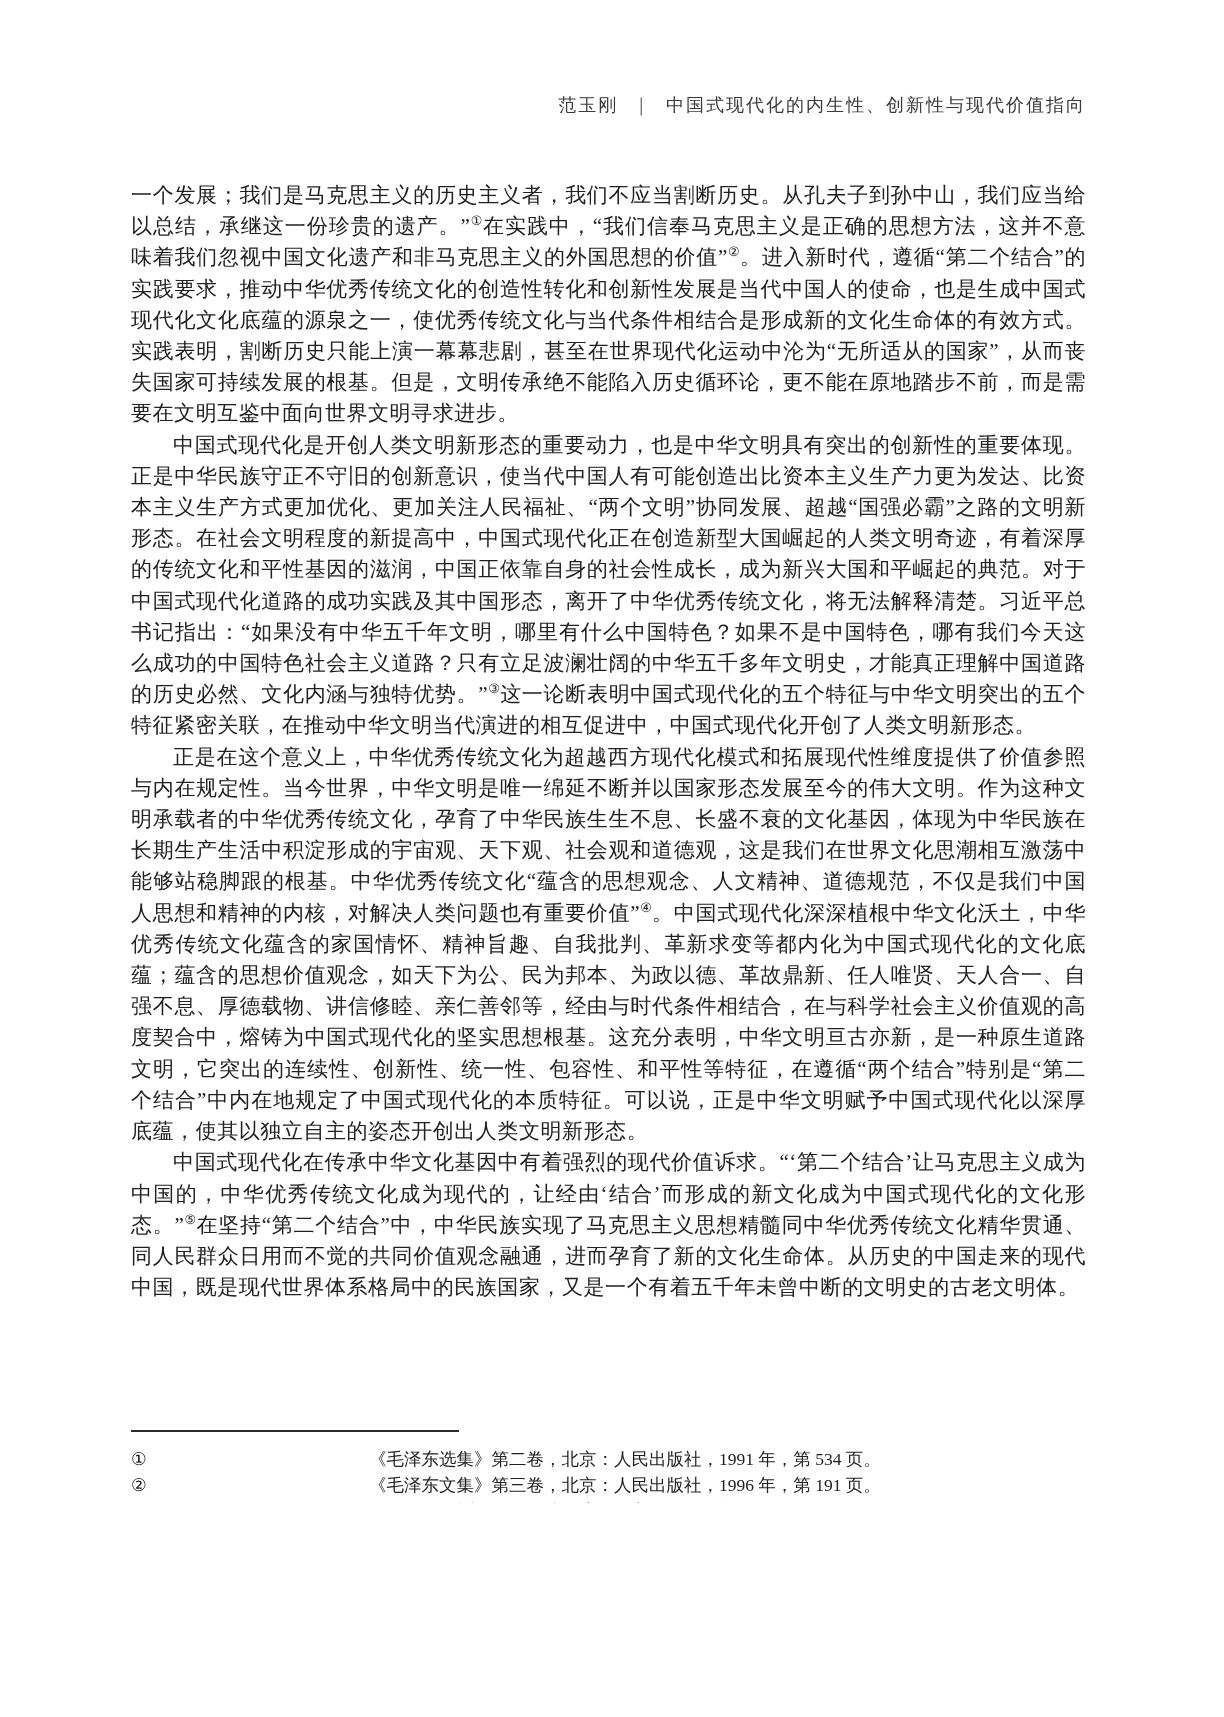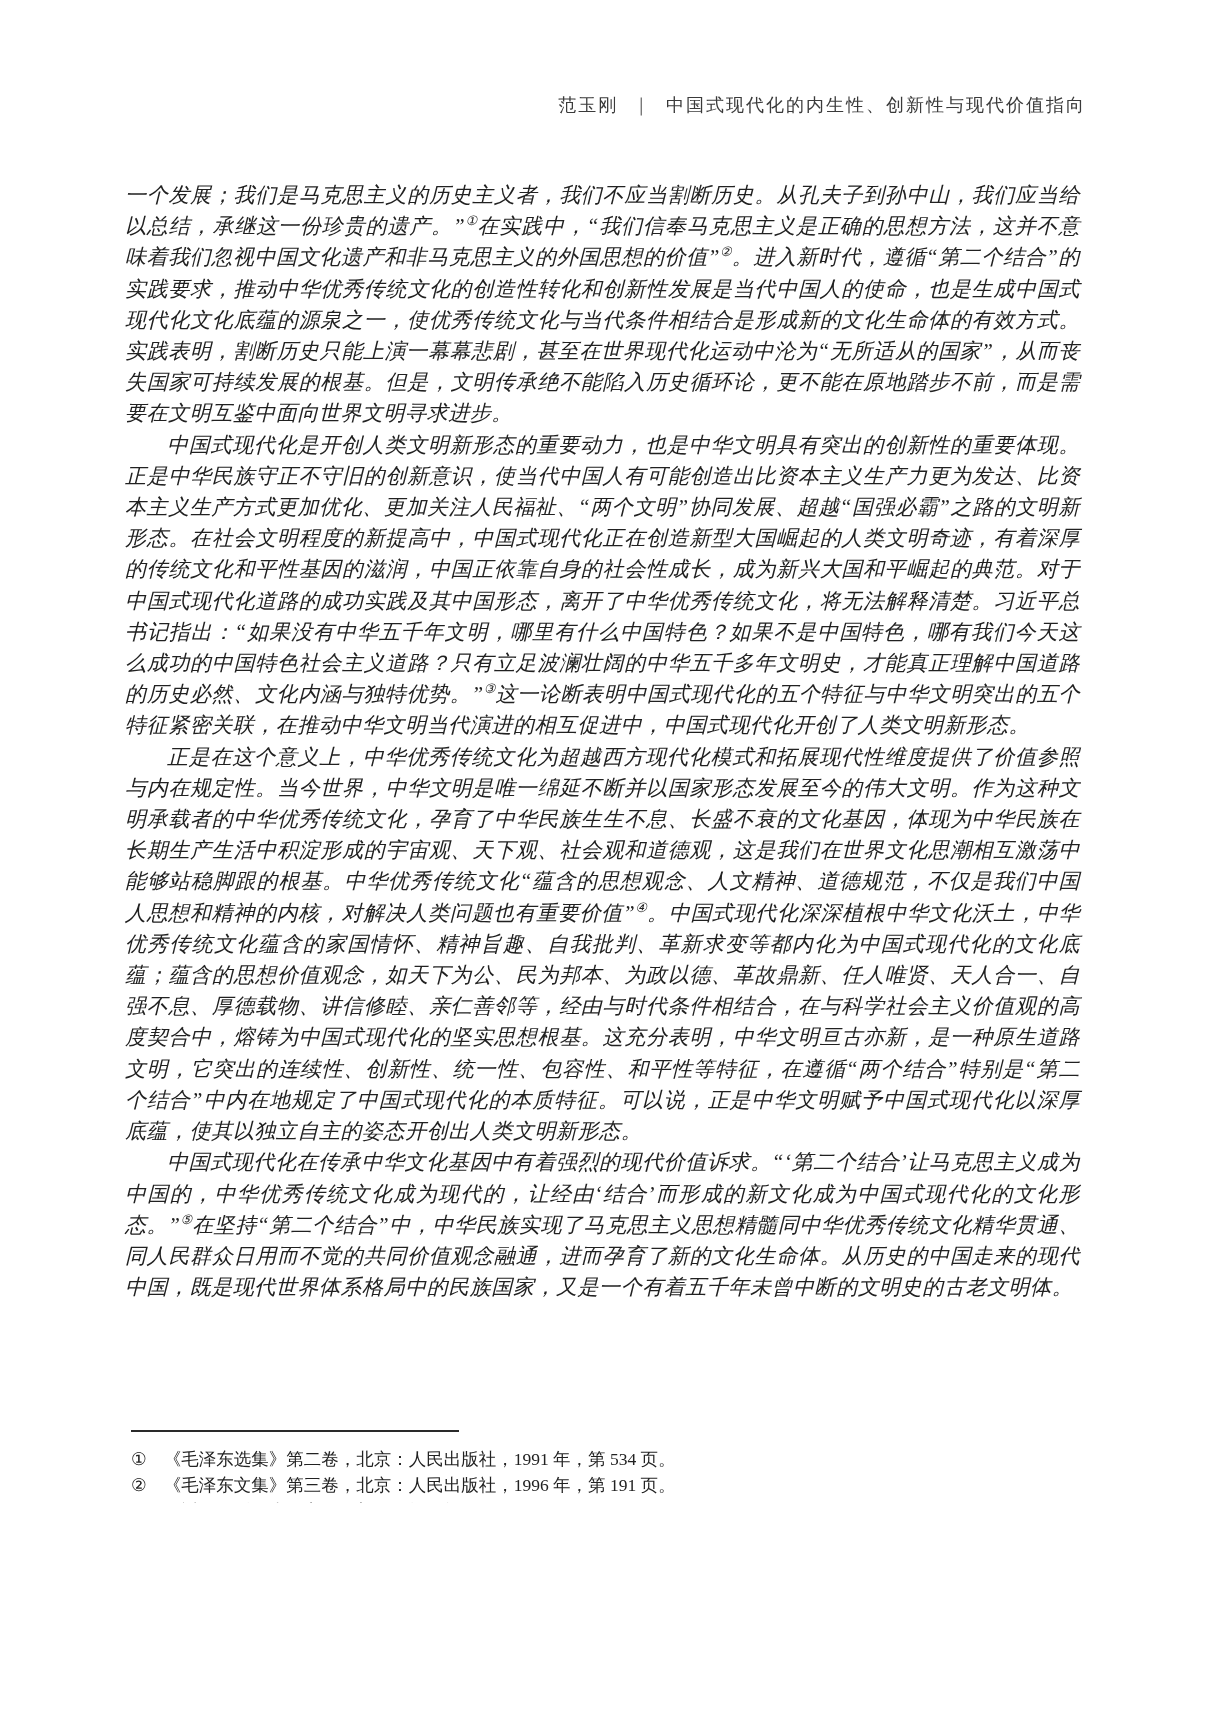--- a/index.html
+++ b/index.html
@@ -20,27 +20,26 @@
     text-align:right;
     font-size:18px;
     color:#3a3a3a;
     letter-spacing:2px;
     white-space:nowrap;
   }
   .running-header .divider { margin:0 14px; color:#555555; font-weight:200; }
   .article {
     position:absolute;
     top:180px;
-    left:125px;
+    left:131px;
     width:955px;
     font-size:21px;
     line-height:31.2px;
     letter-spacing:0.55px;
     text-align:justify;
-    font-style:italic;
   }
   .article p { margin:0; text-align:justify; text-align-last:left; }
   .article p.indent { text-indent:2em; }
   .article sup {
     font-size:13px;
     vertical-align:super;
     line-height:0;
     letter-spacing:0;
   }
   .article h2 {
@@ -64,21 +63,21 @@
     color:#222222;
   }
   .fn-sep {
     width:328px;
     height:0;
     border-top:2px solid #2a2a2a;
     margin-bottom:14px;
   }
   .fn-item { display:flex; align-items:baseline; }
   .fn-marker { flex:0 0 auto; margin-right:16px; letter-spacing:1px; }
-  .fn-text { flex:1 1 auto; }
+  .fn-text { flex:1 1 auto;text-align:center; }
   .page-number {
     position:absolute;
     top:1590px;
     left:1046px;
     width:48px;
     text-align:center;
     font-size:20px;
     color:#333333;
   }
   .site-footer {

